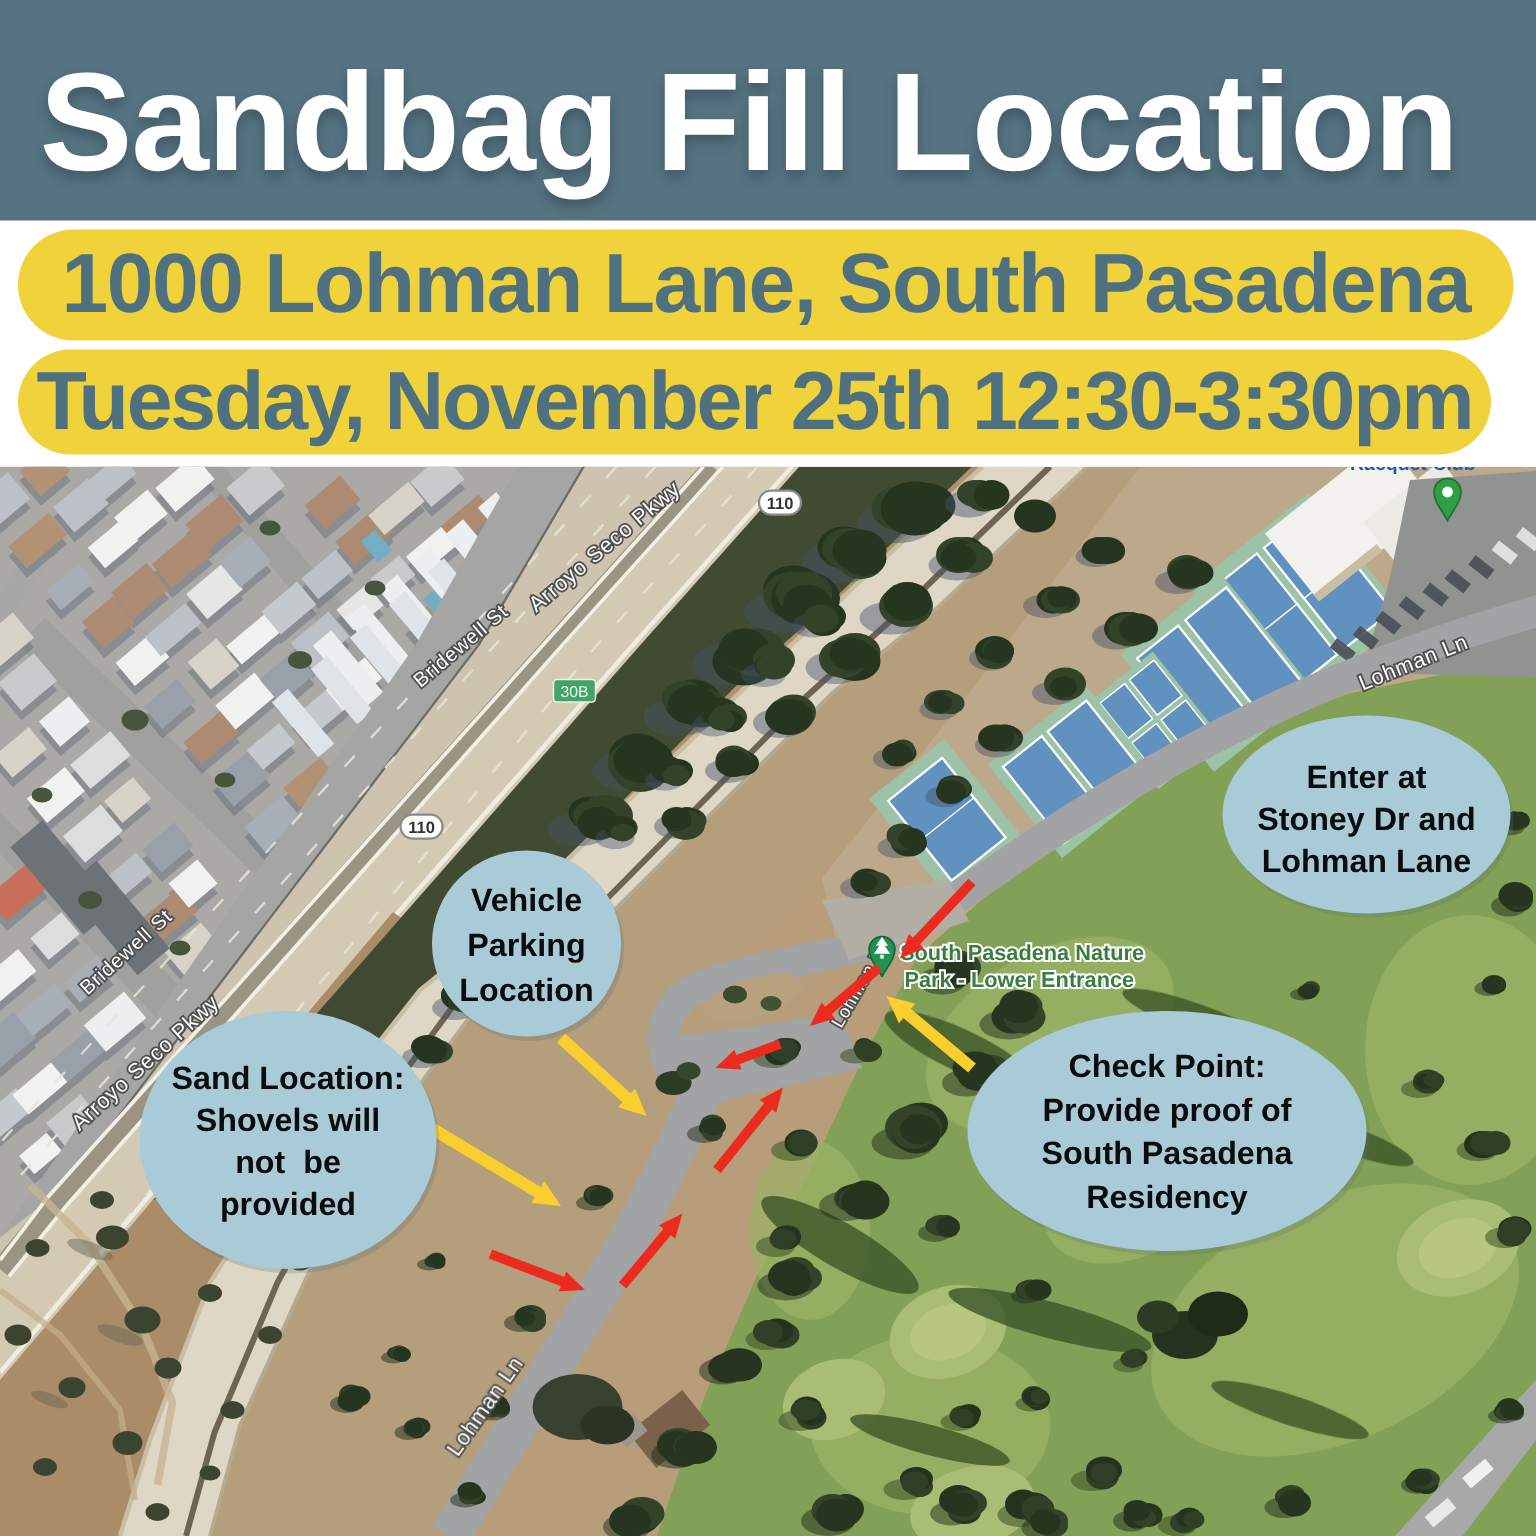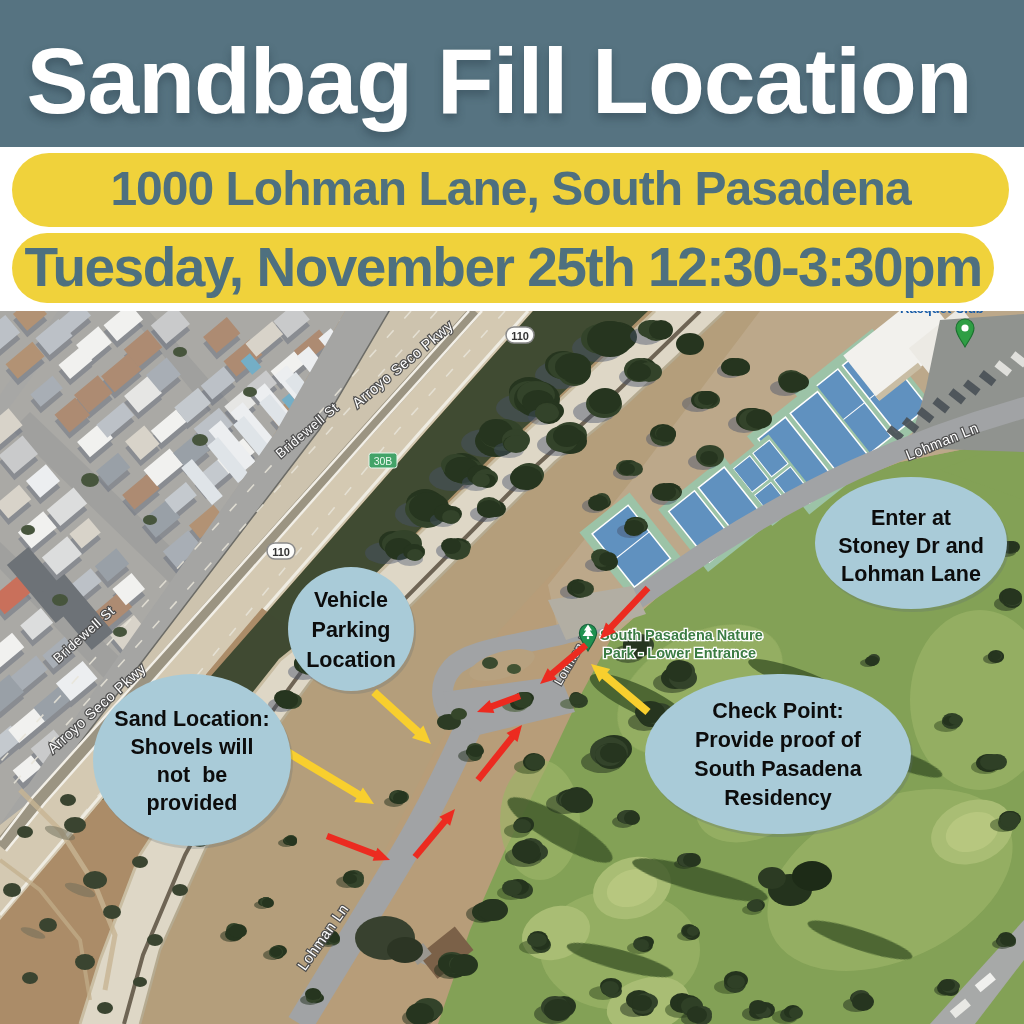--- a/index.html
+++ b/index.html
@@ -2,21 +2,21 @@
 <html><head>
 <meta charset="utf-8">
 <style>
   html,body{margin:0;padding:0;background:#ffffff;}
   body{width:1024px;height:1024px;overflow:hidden;font-family:"Liberation Sans",sans-serif;}
   .hdr{position:absolute;left:0;top:0;width:1024px;height:147px;background:#567381;}
   .hdr h1{margin:0;text-align:center;font-size:93px;font-weight:bold;color:#ffffff;
     line-height:163px;letter-spacing:-1px;padding-right:26px;text-shadow:0 5px 8px rgba(40,60,70,.45);}
   .pill{position:absolute;background:#f0d23b;border-radius:40px;color:#4e707f;
     font-weight:bold;text-align:center;}
-  .pill1{left:12px;top:153px;width:997px;height:74px;font-size:48px;line-height:72px;letter-spacing:-1px;}
+  .pill1{left:12px;top:153px;width:997px;height:74px;font-size:56px;line-height:72px;letter-spacing:-1px;}
   .pill2{left:12px;top:233px;width:982px;height:70px;font-size:55px;line-height:68px;letter-spacing:-1.5px;}
   svg{position:absolute;left:0;top:311px;}
 </style>
 </head>
 <body>
 
 <div class="hdr">
     <h1>Sandbag Fill Location</h1>
   </div>
 

